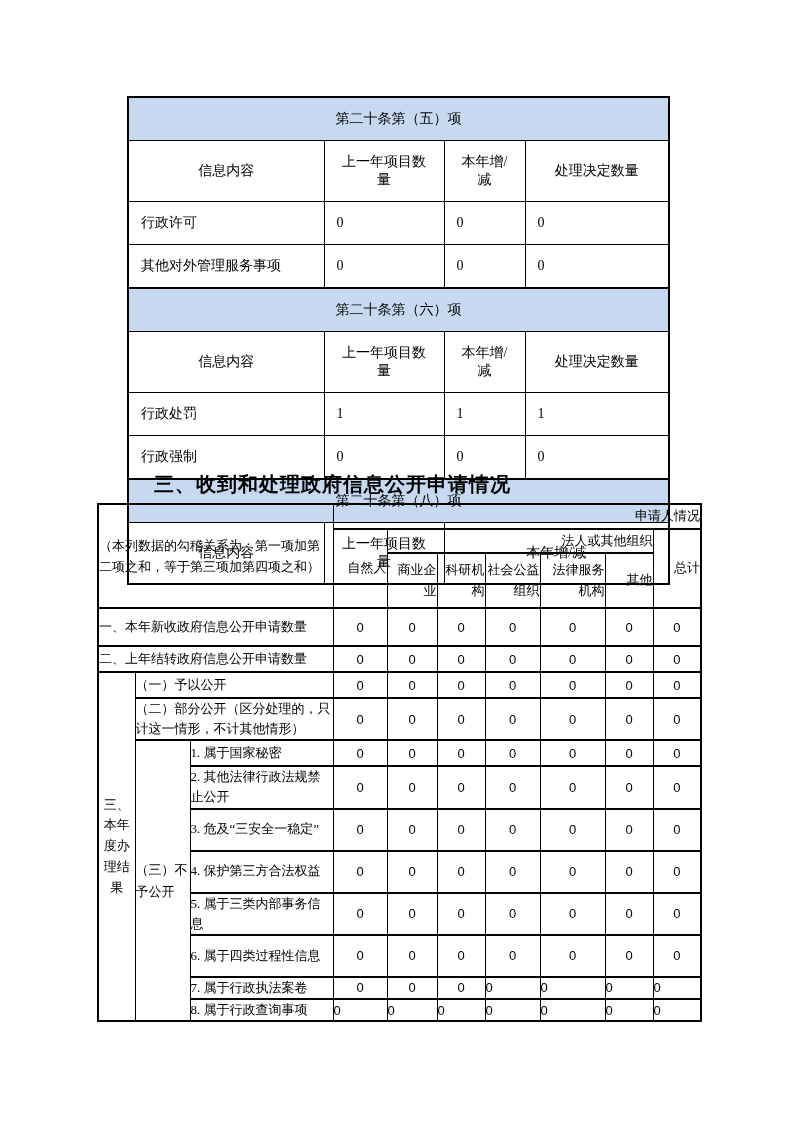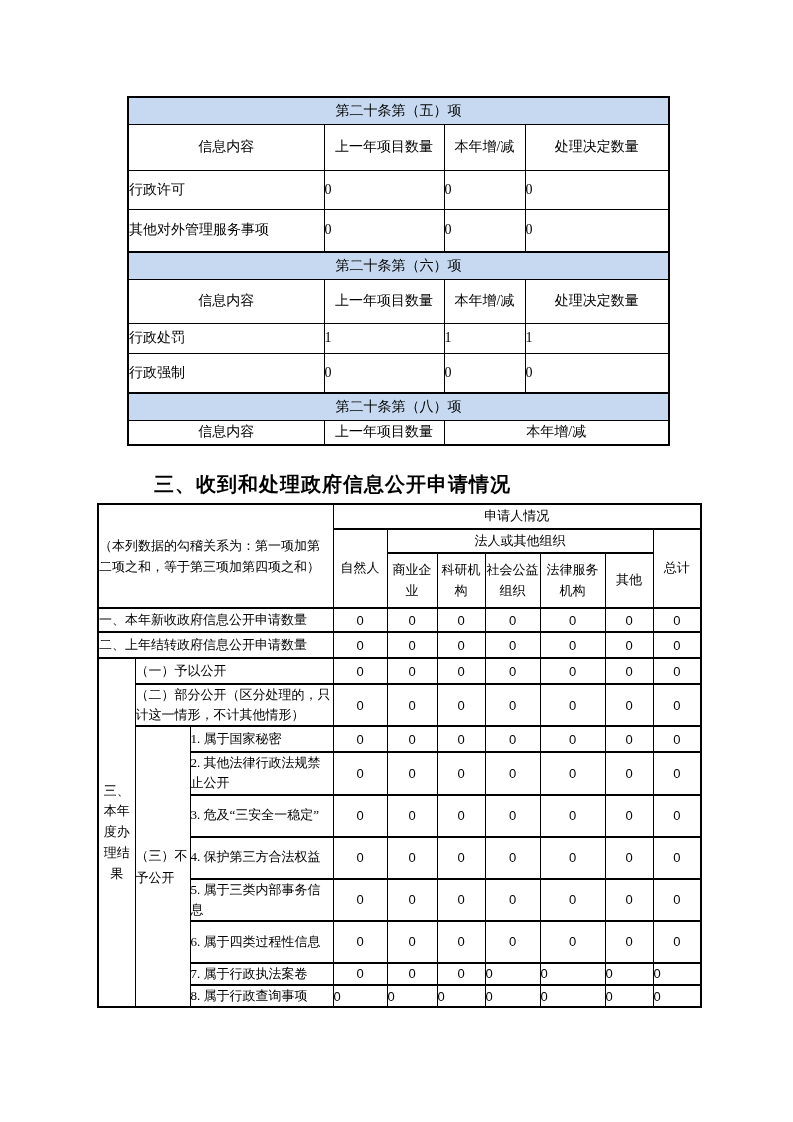--- a/index.html
+++ b/index.html
@@ -19,21 +19,21 @@
   table.art {
     border-collapse: collapse;
     table-layout: fixed;
     width: 541px;
     border: 2px solid #000;
   }
   table.art + table.art { margin-top: -2px; }
   table.art td {
     border: 1px solid #000;
     font-size: 14px;
-    padding: 0;
+    padding: 12px;
     overflow: hidden;
     vertical-align: middle;
   }
   tr.art-bar td {
     background: #c6d9f0;
     text-align: center;
     height: 27px;
   }
   tr.art-head td { text-align: center; }
   td.art-label { padding-left: 9px; }
@@ -63,21 +63,21 @@
   table.app td {
     border-left: 1px solid #000;
     border-right: 1px solid #000;
     border-top: 2px solid #000;
     border-bottom: 2px solid #000;
     padding: 0;
     font-size: 13px;
     overflow: hidden;
     vertical-align: middle;
   }
-  td.hd { text-align: center; padding: 0 6px; line-height: 1.55; }
+  td.hd { text-align: right; padding: 0 6px; line-height: 1.55; }
   td.hd-np  { padding: 0 8px; }  
   td.hd-law { padding: 0 7px; }  
   td.note {
     padding: 3px 3px 3px 4px;
     line-height: 1.65;
     text-align: left;
   }
   td.rlabel { padding: 2px 2px 2px 6px; line-height: 1.55; }
   td.ilabel { padding: 2px 2px 2px 5px; line-height: 1.55; }
   td.vlabel { text-align: center; padding: 0 5px; line-height: 1.6; }
@@ -208,21 +208,21 @@
         <td class="hd" rowspan="2">总计</td>
       </tr>
       <tr style="height:55px">
         <td class="hd">商业企业</td>
         <td class="hd">科研机构</td>
         <td class="hd">社会公益组织</td>
         <td class="hd hd-law">法律服务机构</td>
         <td class="hd">其他</td>
       </tr>
 
-      <tr style="height:24px">
+      <tr style="height:38px">
         <td class="rlabel" colspan="3">一、本年新收政府信息公开申请数量</td>
         <td class="val">0</td>
         <td class="val">0</td>
         <td class="val">0</td>
         <td class="val">0</td>
         <td class="val">0</td>
         <td class="val">0</td>
         <td class="val">0</td>
       </tr>
 

